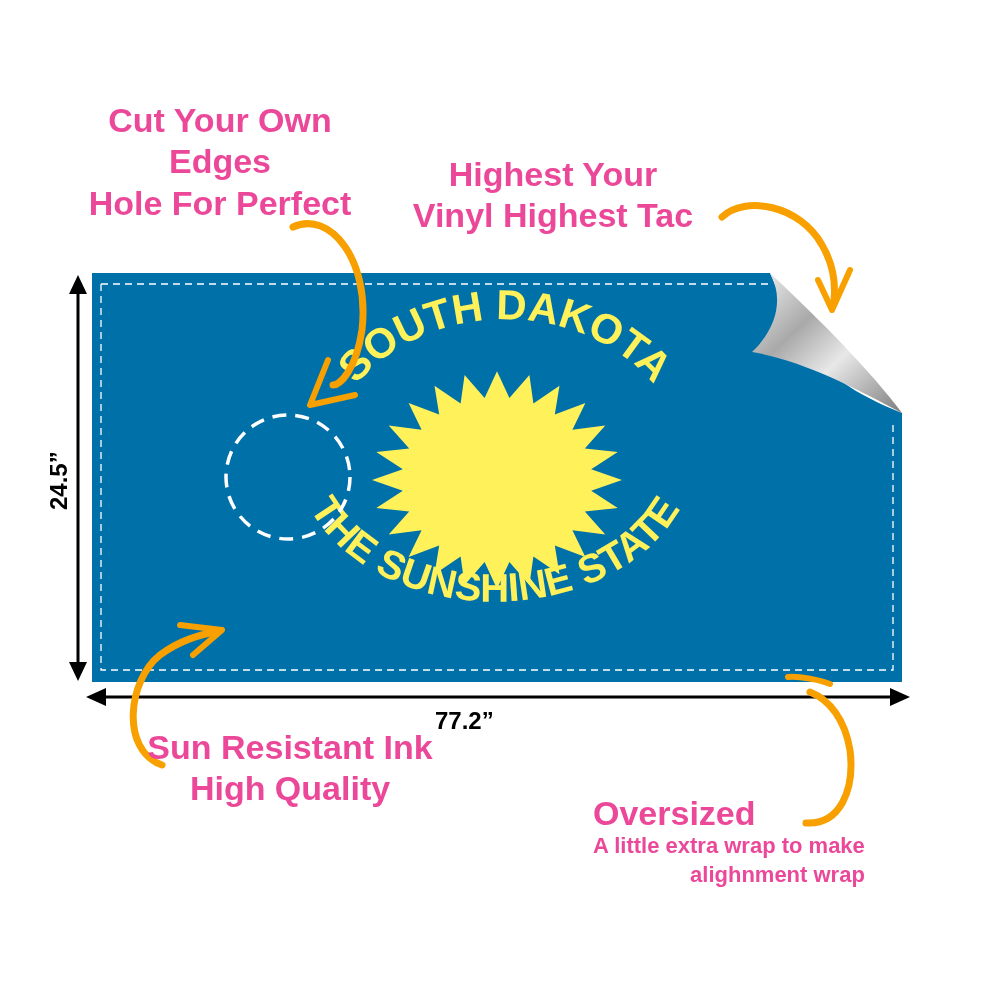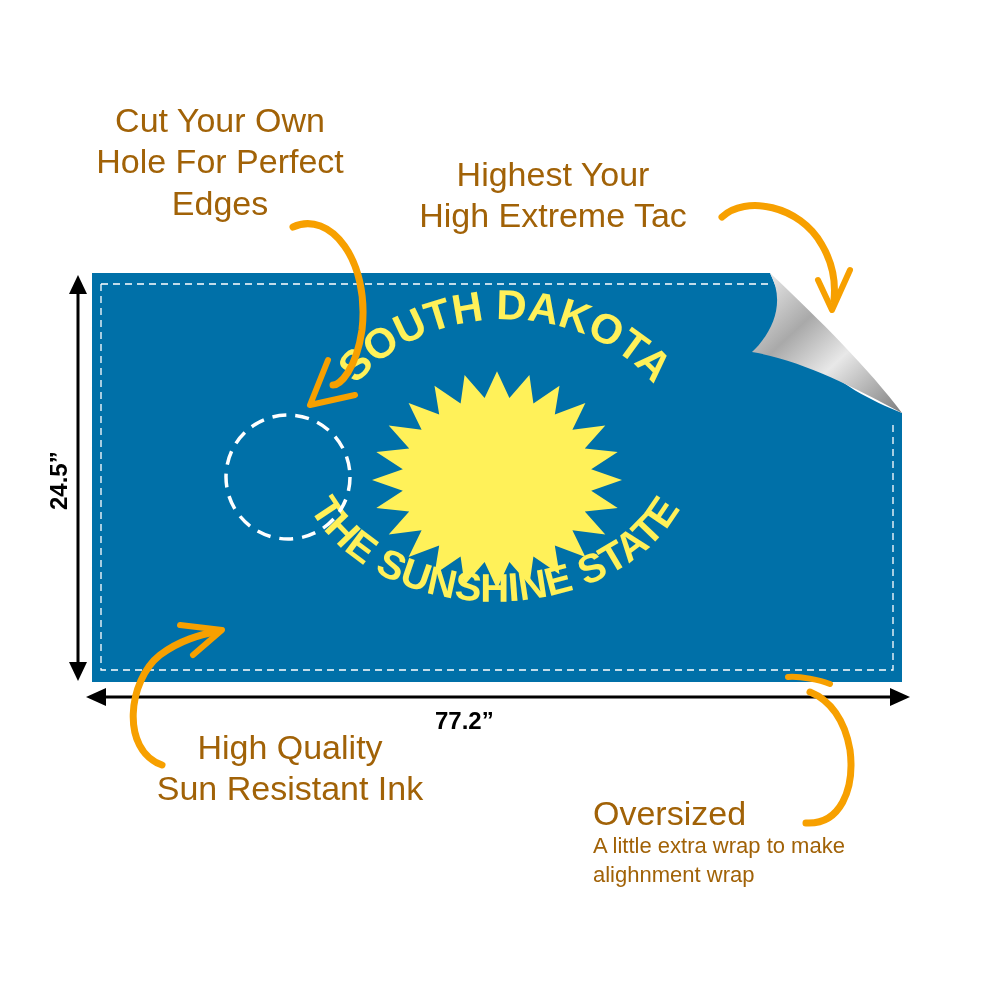--- a/index.html
+++ b/index.html
@@ -1,19 +1,19 @@
 <!DOCTYPE html>
 <html><head>
 <meta charset="utf-8">
 <style>
   html, body { margin:0; padding:0; background:#ffffff; }
   body { width:1000px; height:1000px; position:relative; overflow:hidden; font-family:"Liberation Sans", sans-serif; }
-  .callout { position:absolute; color:#a16207; text-align:center; font-weight:400; line-height:1.22; }
+  .callout { position:absolute; color:#ec4899; text-align:center; font-weight:700; line-height:1.22; }
   .callout-lg { font-size:34px; }
-  .callout-sm { font-size:22px; text-align:left; line-height:1.3; }
+  .callout-sm { font-size:22px; text-align:right; line-height:1.3; }
   .dim { position:absolute; font-weight:bold; color:#000; font-size:24px; }
   svg { position:absolute; left:0; top:0; }
 </style>
 </head>
 <body>
 
 <svg width="1000" height="1000" viewBox="0 0 1000 1000">
   <defs>
     <linearGradient id="peelGrad" x1="0" y1="0" x2="1" y2="1">
       <stop offset="0" stop-color="#f4f4f4"></stop>
@@ -76,31 +76,31 @@
       <path d="M 788 677 C 800 676 820 680 830 684" stroke-width="6"></path>
     </g>
   </g>
 </svg>
 
 <div class="dim" style="left:32px; top:460px; transform:rotate(-90deg); transform-origin:left top; top:510px; left:45px;">24.5”</div>
 <div class="dim" style="left:435px; top:707px;">77.2”</div>
 
 <div class="callout callout-lg" style="left:60px; top:100px; width:320px;">
   <div>Cut Your Own</div>
+  <div>Edges</div>
   <div>Hole For Perfect</div>
-  <div>Edges</div>
 </div>
 
 <div class="callout callout-lg" style="left:388px; top:154px; width:330px;">
   <div>Highest Your</div>
-  <div>High Extreme Tac</div>
+  <div>Vinyl Highest Tac</div>
 </div>
 
 <div class="callout callout-lg" style="left:125px; top:727px; width:330px;">
+  <div>Sun Resistant Ink</div>
   <div>High Quality</div>
-  <div>Sun Resistant Ink</div>
 </div>
 
 <div class="callout" style="left:593px; top:795px; text-align:left;">
   <div class="callout-lg" style="font-size:34px; line-height:1.1;">Oversized</div>
   <div class="callout-sm">A little extra wrap to make</div>
   <div class="callout-sm">alighnment wrap</div>
 </div>
 
 </body></html>

